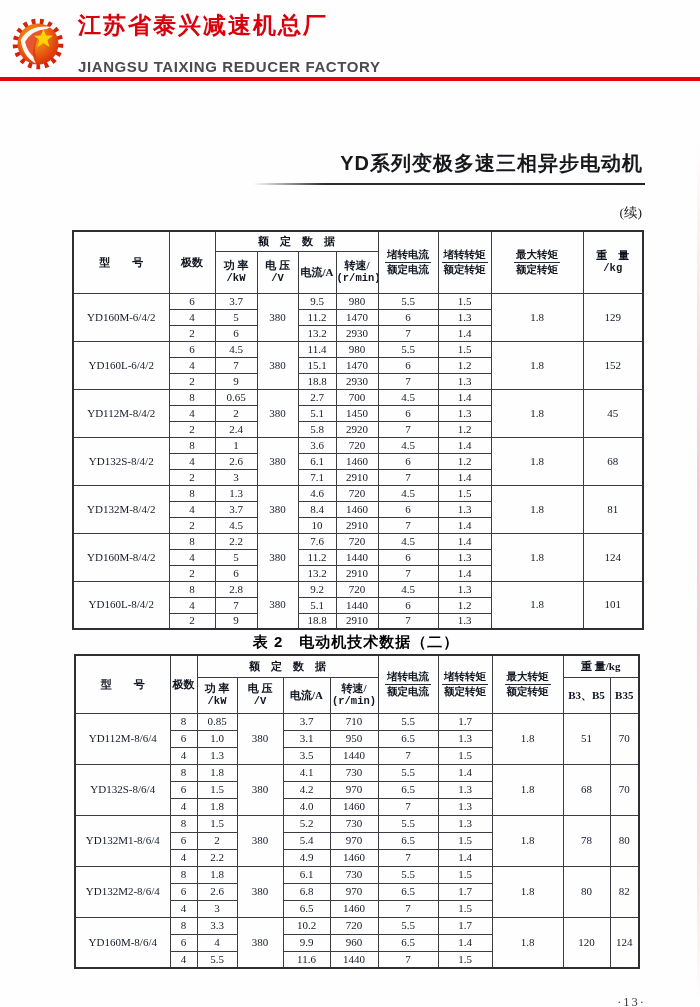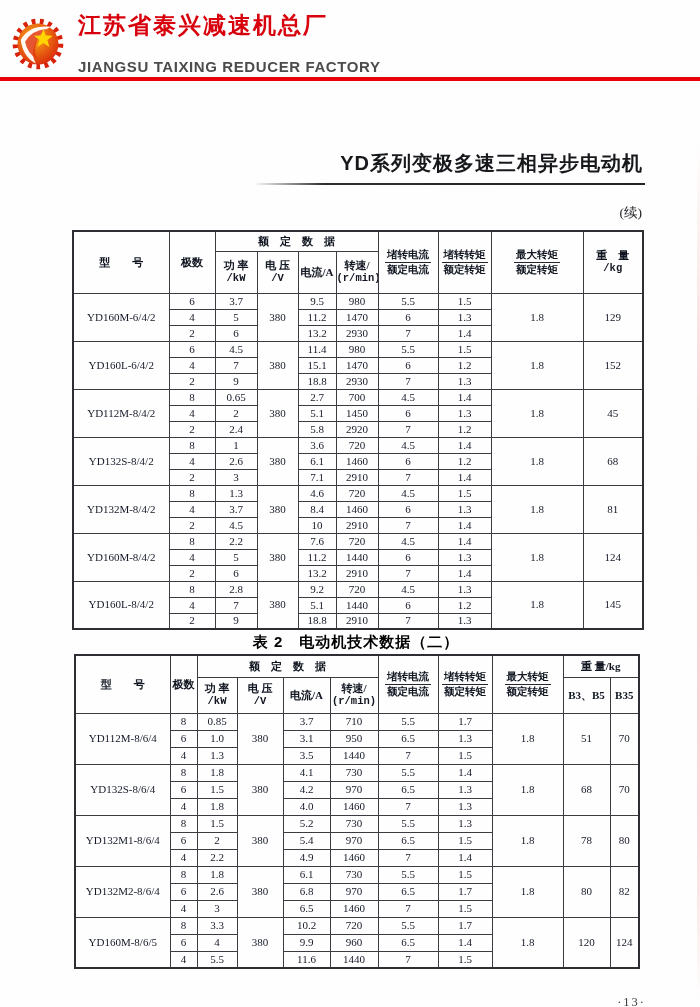--- a/index.html
+++ b/index.html
@@ -325,21 +325,21 @@
       <tr>
         <td rowspan="3">YD160L-8/4/2</td>
         <td>8</td>
         <td>2.8</td>
         <td rowspan="3">380</td>
         <td>9.2</td>
         <td>720</td>
         <td>4.5</td>
         <td>1.3</td>
         <td rowspan="3">1.8</td>
-        <td rowspan="3">145</td>
+        <td rowspan="3">101</td>
       </tr>
       <tr>
         <td>4</td>
         <td>7</td>
         <td>5.1</td>
         <td>1440</td>
         <td>6</td>
         <td>1.2</td>
       </tr>
       <tr>
@@ -514,21 +514,21 @@
       </tr>
       <tr>
         <td>4</td>
         <td>3</td>
         <td>6.5</td>
         <td>1460</td>
         <td>7</td>
         <td>1.5</td>
       </tr>
       <tr>
-        <td rowspan="3">YD160M-8/6/5</td>
+        <td rowspan="3">YD160M-8/6/4</td>
         <td>8</td>
         <td>3.3</td>
         <td rowspan="3">380</td>
         <td>10.2</td>
         <td>720</td>
         <td>5.5</td>
         <td>1.7</td>
         <td rowspan="3">1.8</td>
         <td rowspan="3">120</td>
         <td rowspan="3">124</td>

